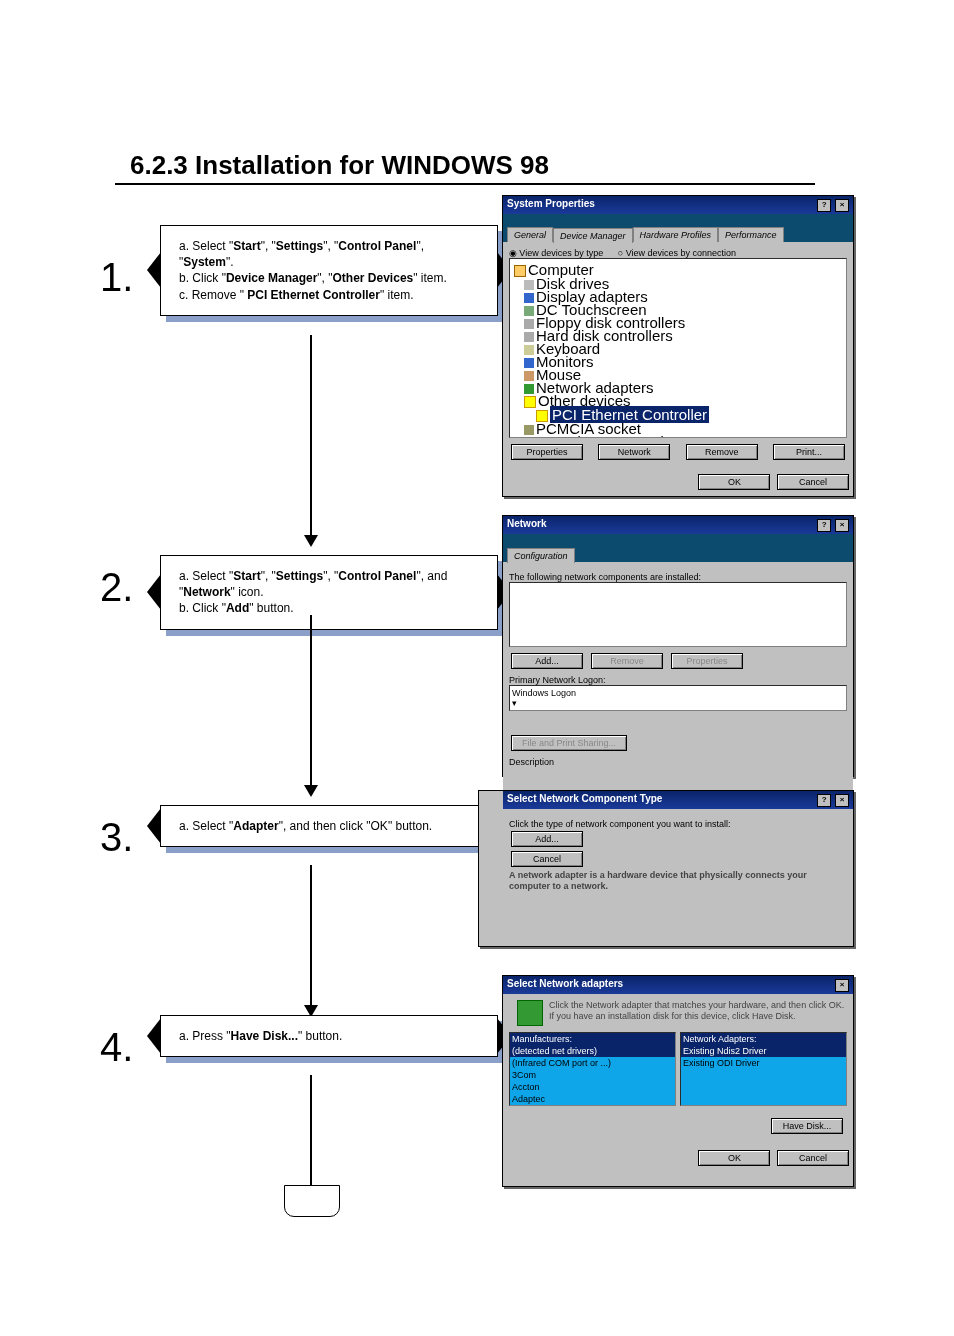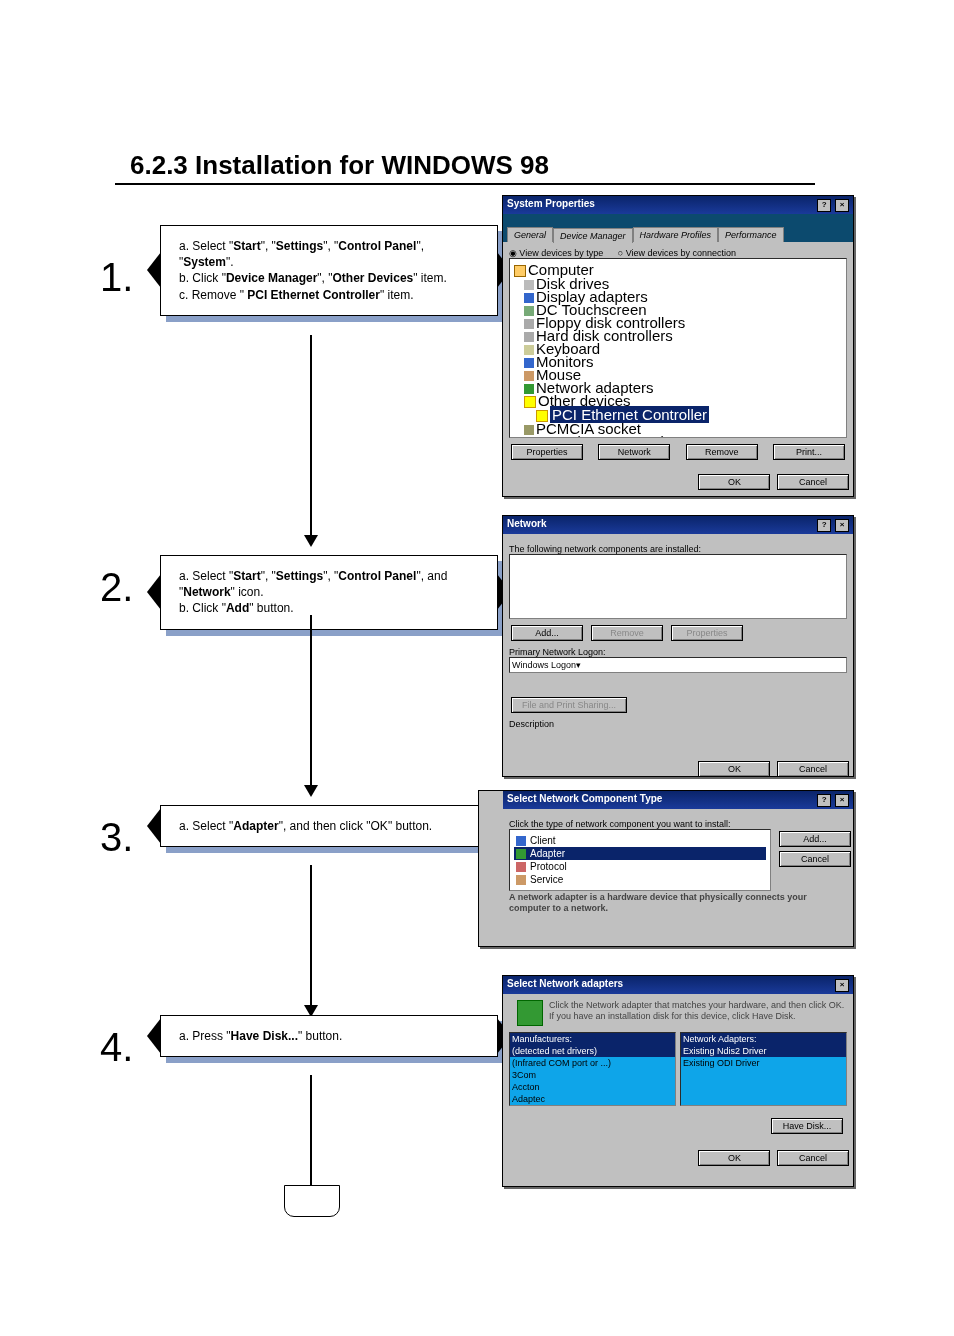--- a/index.html
+++ b/index.html
@@ -217,20 +217,21 @@
   }
   .two-col .col .itm.sel { background: #0a246a; color: #fff; }
 
   .field-label { font-size: 9px; margin-top: 4px; }
   .drop {
     background: #fff;
     border: 1px inset #808080;
     padding: 2px;
     font-size: 9px;
     display: flex;
+    flex-direction: column;
   }
   .desc-text { font-size: 9px; color: #444; line-height: 1.2; }
 
 </style>
 </head>
 <body>
 
 <div class="page">
 
   <div class="title">6.2.3 Installation for WINDOWS 98</div>
@@ -319,20 +320,23 @@
       </div>
 
       <div class="win" style="top:-10px; height:260px;">
         <div class="titlebar">
           <span>Network</span>
           <span class="ctrls">
             <span>?</span>
             <span>×</span>
           </span>
         </div>
+        <div class="tabs">
+          <div class="tab active">Configuration</div>
+        </div>
         <div class="body">
           <div class="field-label">The following network components are installed:</div>
           <div class="inset" style="height:55px;"></div>
           <div style="display:flex; gap:4px; margin-top:4px;">
             <span class="btn">Add...</span>
             <span class="btn" style="color:#888;">Remove</span>
             <span class="btn" style="color:#888;">Properties</span>
           </div>
           <div class="field-label">Primary Network Logon:</div>
           <div class="drop">
@@ -368,38 +372,20 @@
         <div class="titlebar">
           <span>Select Network Component Type</span>
           <span class="ctrls">
             <span>?</span>
             <span>×</span>
           </span>
         </div>
         <div class="body">
           <div class="field-label">Click the type of network component you want to install:</div>
           <div style="display:flex; gap:6px;">
-            <div class="inset" style="flex:1;">
-              <div class="list-row">
-                  <span class="sq" style="background:#36c;"></span>
-                  <span>Client</span>
-                </div>
-              <div class="list-row sel">
-                  <span class="sq" style="background:#393;"></span>
-                  <span>Adapter</span>
-                </div>
-              <div class="list-row">
-                  <span class="sq" style="background:#c66;"></span>
-                  <span>Protocol</span>
-                </div>
-              <div class="list-row">
-                  <span class="sq" style="background:#c96;"></span>
-                  <span>Service</span>
-                </div>
-            </div>
             <div style="width:70px;">
               <div class="btn" style="display:block;">Add...</div>
               <div class="btn" style="display:block; margin-top:4px;">Cancel</div>
             </div>
           </div>
           <div class="desc-text" style="margin-top:1px;font-weight:bold;">A network adapter is a hardware device that physically connects your computer to a network.</div>
         </div>
       </div>
     </div>
 

